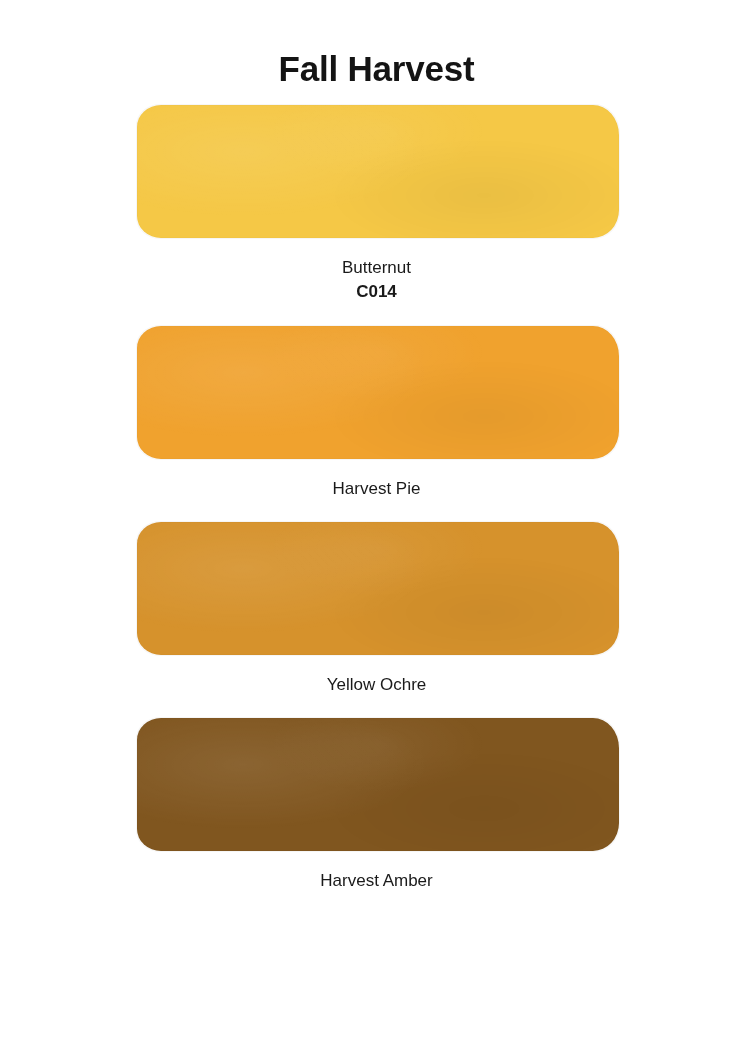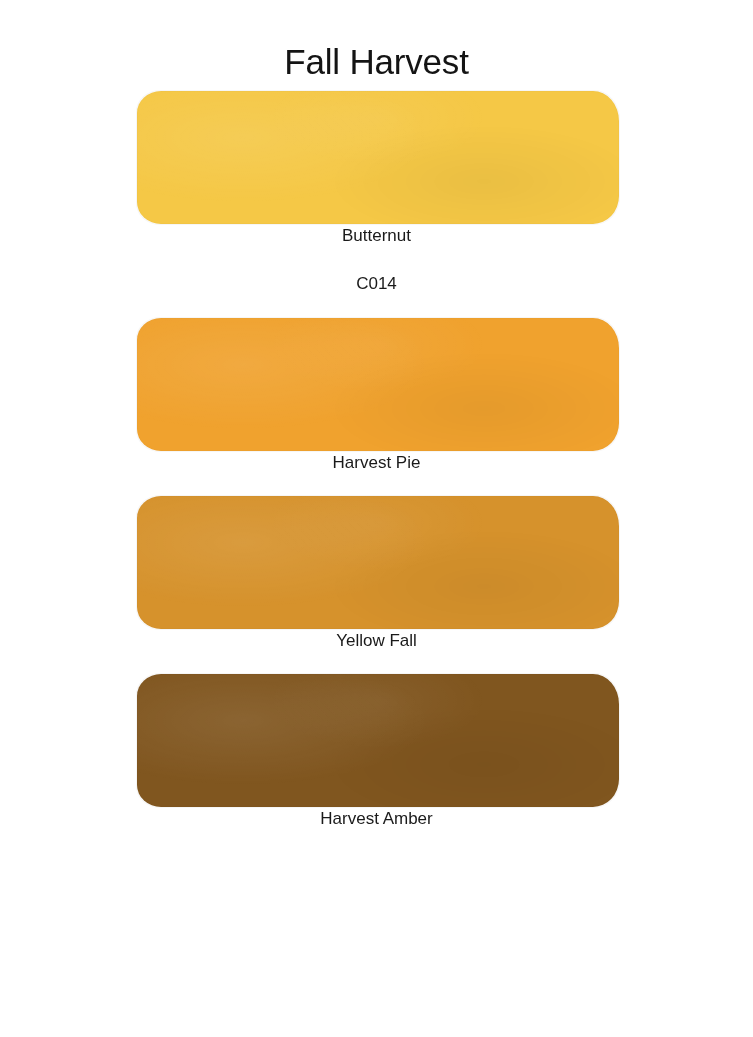--- a/index.html
+++ b/index.html
@@ -18,24 +18,24 @@
     width: 753px;
     height: 1037px;
     position: relative;
     background: #ffffff;
     box-sizing: border-box;
   }
 
   .page-title {
     text-align: center;
     font-size: 35px;
-    font-weight: normal;
+    font-weight: bold;
     color: #141414;
     letter-spacing: -0.2px;
-    margin: 9px;
+    margin: 16px;
     padding-top: 33px;
     line-height: 1.15;
   }
 
   .swatch-list {
     margin: 0;
     padding: 0;
     list-style: none;
   }
 
@@ -81,32 +81,31 @@
     border-radius: inherit;
     box-shadow: inset 0 0 2px 1px rgba(0,0,0,0.05);
     pointer-events: none;
   }
 
   .swatch-caption {
     text-align: center;
     color: #1a1a1a;
     font-size: 17px;
     line-height: 1.42;
-    padding-top: 0;
+    padding-top: 18px;
   }
 
   .swatch-name {
     display: block;
     font-weight: normal;
   }
 
   .swatch-code {
     display: block;
-    font-weight: normal;
-    margin-top: 24px;
+    font-weight: bold;
   }
 
   .row-gap {
     height: 21px;
   }
 </style>
 </head>
 <body style="background: rgb(255, 255, 255);">
 
 <div class="card">
@@ -136,21 +135,21 @@
       </div>
     </li>
 
     <div class="row-gap"></div>
 
     <li class="swatch-row">
       <div class="swatch-wrap">
         <div class="swatch" style="background-color: rgb(214, 146, 44);"></div>
       </div>
       <div class="swatch-caption">
-        <span class="swatch-name">Yellow Fall</span>
+        <span class="swatch-name">Yellow Ochre</span>
       </div>
     </li>
 
     <div class="row-gap"></div>
 
     <li class="swatch-row">
       <div class="swatch-wrap">
         <div class="swatch" style="background-color: rgb(128, 86, 31);"></div>
       </div>
       <div class="swatch-caption">

